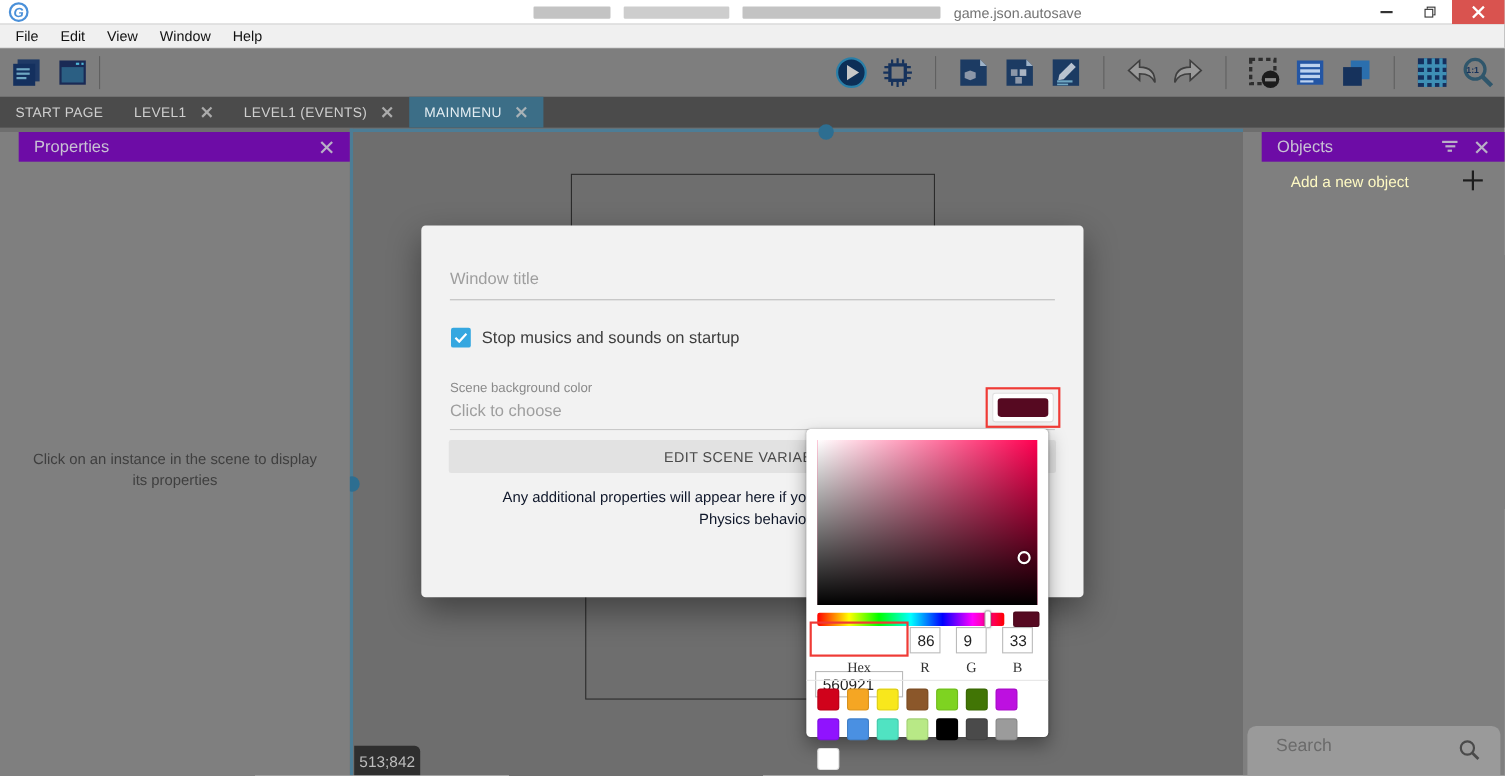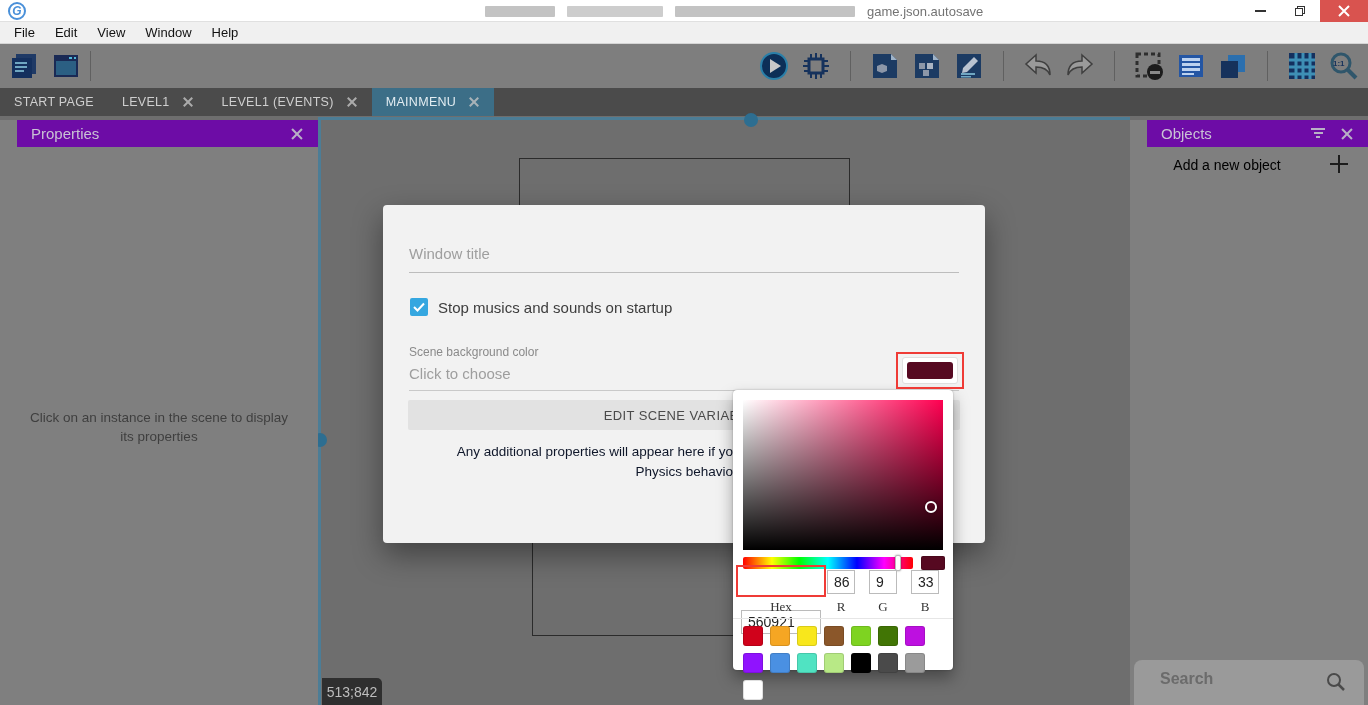--- a/index.html
+++ b/index.html
@@ -53,27 +53,27 @@
   .phead .ptitle { color:#c9c2d4; font-size:15px; flex:0 0 auto; }
   .phead .sp { flex:1; }
   .xicon { width:14px; height:14px; position:relative; }
   .xicon::before,.xicon::after { content:""; position:absolute; left:6px; top:0; width:2px; height:14px; background:#b9b0c6; }
   .xicon::before { transform:rotate(45deg);} .xicon::after { transform:rotate(-45deg);}
   .filtericon { width:16px; height:12px; display:flex; flex-direction:column; align-items:center; gap:2px; margin-right:14px; }
   .filtericon i { display:block; height:2px; background:#b9b0c6; }
   .filtericon .f1{width:14px;} .filtericon .f2{width:9px;} .filtericon .f3{width:4px;}
   .prop-empty { position:absolute; left:14px; right:14px; top:288px; text-align:center; color:#3f3f3f; font-size:13.5px; line-height:19px; }
   .addrow { position:absolute; left:0; right:0; top:32px; height:28px; }
-  .addrow .lbl { position:absolute; left:0; right:44px; text-align:center; top:5px; color:#000000; font-size:14px; }
+  .addrow .lbl { position:absolute; left:0; right:44px; text-align:center; top:5px; color:#fef9c3; font-size:14px; }
   .plus { position:absolute; right:20px; top:3px; width:18px; height:18px; }
   .plus::before { content:""; position:absolute; left:8px; top:0; width:2px; height:18px; background:#1d1d1d; }
   .plus::after { content:""; position:absolute; left:0; top:8px; width:18px; height:2px; background:#1d1d1d; }
   .searchbox { position:absolute; left:4px; right:4px; bottom:0; height:45px; background:#9a9a9a; border-radius:8px 8px 0 0; }
   .searchbox input { position:absolute; left:26px; top:10px; width:150px; border:none; background:transparent; outline:none;
-                     font-size:16px; color:#000000; font-family:"Liberation Sans",sans-serif;font-weight:bold; }
+                     font-size:16px; color:#000000; font-family:"Liberation Sans",sans-serif; }
   .searchbox input::placeholder { color:#6b6b6b; }
   .mag { position:absolute; right:18px; top:12px; }
 
   
   .canvas-topline { position:absolute; left:318px; top:117px; width:812px; height:3px; background:#4c7d96; }
   .canvas-leftline { position:absolute; left:318px; top:117px; width:3px; height:588px; background:#4c7d96; }
   .handle-dot { position:absolute; width:14px; height:14px; border-radius:50%; background:#2d6e91; }
   .dot-top { left:744px; top:113px; }
   .dot-left { left:313px; top:433px; }
   .scene-rect { position:absolute; border:1px solid #2b2b2b; }

